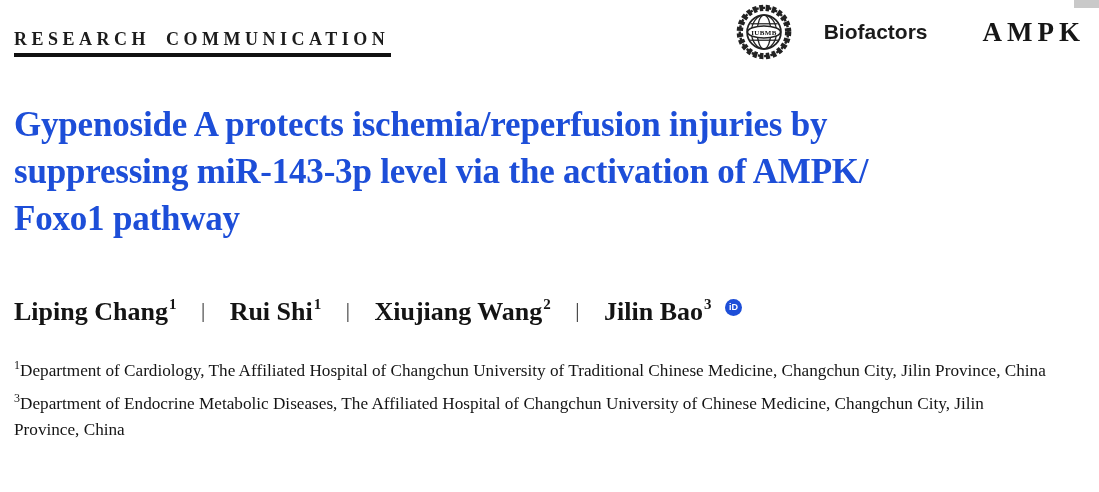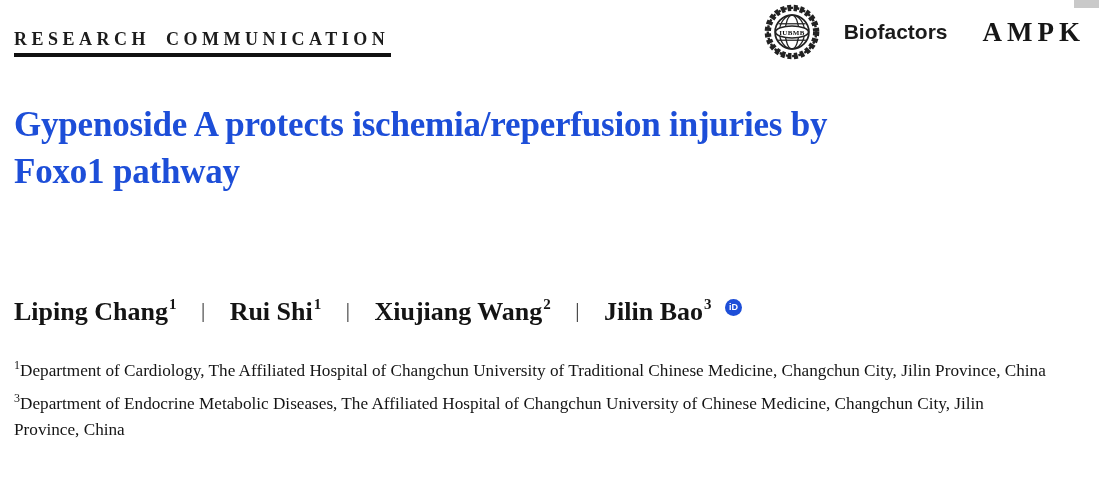--- a/index.html
+++ b/index.html
@@ -27,30 +27,30 @@
     padding-right: 2px;
   }
 
   
   .brand {
     position: absolute;
     top: 3px;
     right: 14px;
     display: flex;
     align-items: center;
-    gap: 23px;
+    gap: 31px;
   }
   .iubmb-logo svg { display: block; }
   .journal-name {
     font-family: "Liberation Sans", sans-serif;
     font-weight: bold;
     font-size: 21px;
     letter-spacing: 0px;
     color: #1b1b1b;
-    margin-right: 12px;
+    margin-right: 24px;
   }
   .publisher {
     font-family: "Liberation Serif", serif;
     font-weight: 600;
     font-size: 27px;
     letter-spacing: 5px;
     color: #161616;
   }
 
   
@@ -162,20 +162,21 @@
         <ellipse cx="30" cy="30" rx="17" ry="6.2" fill="#ffffff" stroke="#222" stroke-width="1.6"></ellipse>
         <text x="30" y="32.6" text-anchor="middle" font-family="Liberation Serif, serif" font-size="7.2" font-weight="bold" fill="#111" letter-spacing="0.4">IUBMB</text>
       </svg>
     </span>
     <span class="journal-name">Biofactors</span>
     <span class="publisher">AMPK</span>
   </div>
 
   <h1 class="article-title">
     <span class="title-line">Gypenoside A protects ischemia/reperfusion injuries by</span>
+    <span class="title-line">suppressing miR-143-3p level via the activation of AMPK/</span>
     <span class="title-line">Foxo1 pathway</span>
   </h1>
 
   <div class="authors">
     <span class="author"><span>Liping Chang</span><span class="author-sup">1</span></span>
     <span class="author-separator">|</span>
     <span class="author"><span>Rui Shi</span><span class="author-sup">1</span></span>
     <span class="author-separator">|</span>
     <span class="author"><span>Xiujiang Wang</span><span class="author-sup">2</span></span>
     <span class="author-separator">|</span>

